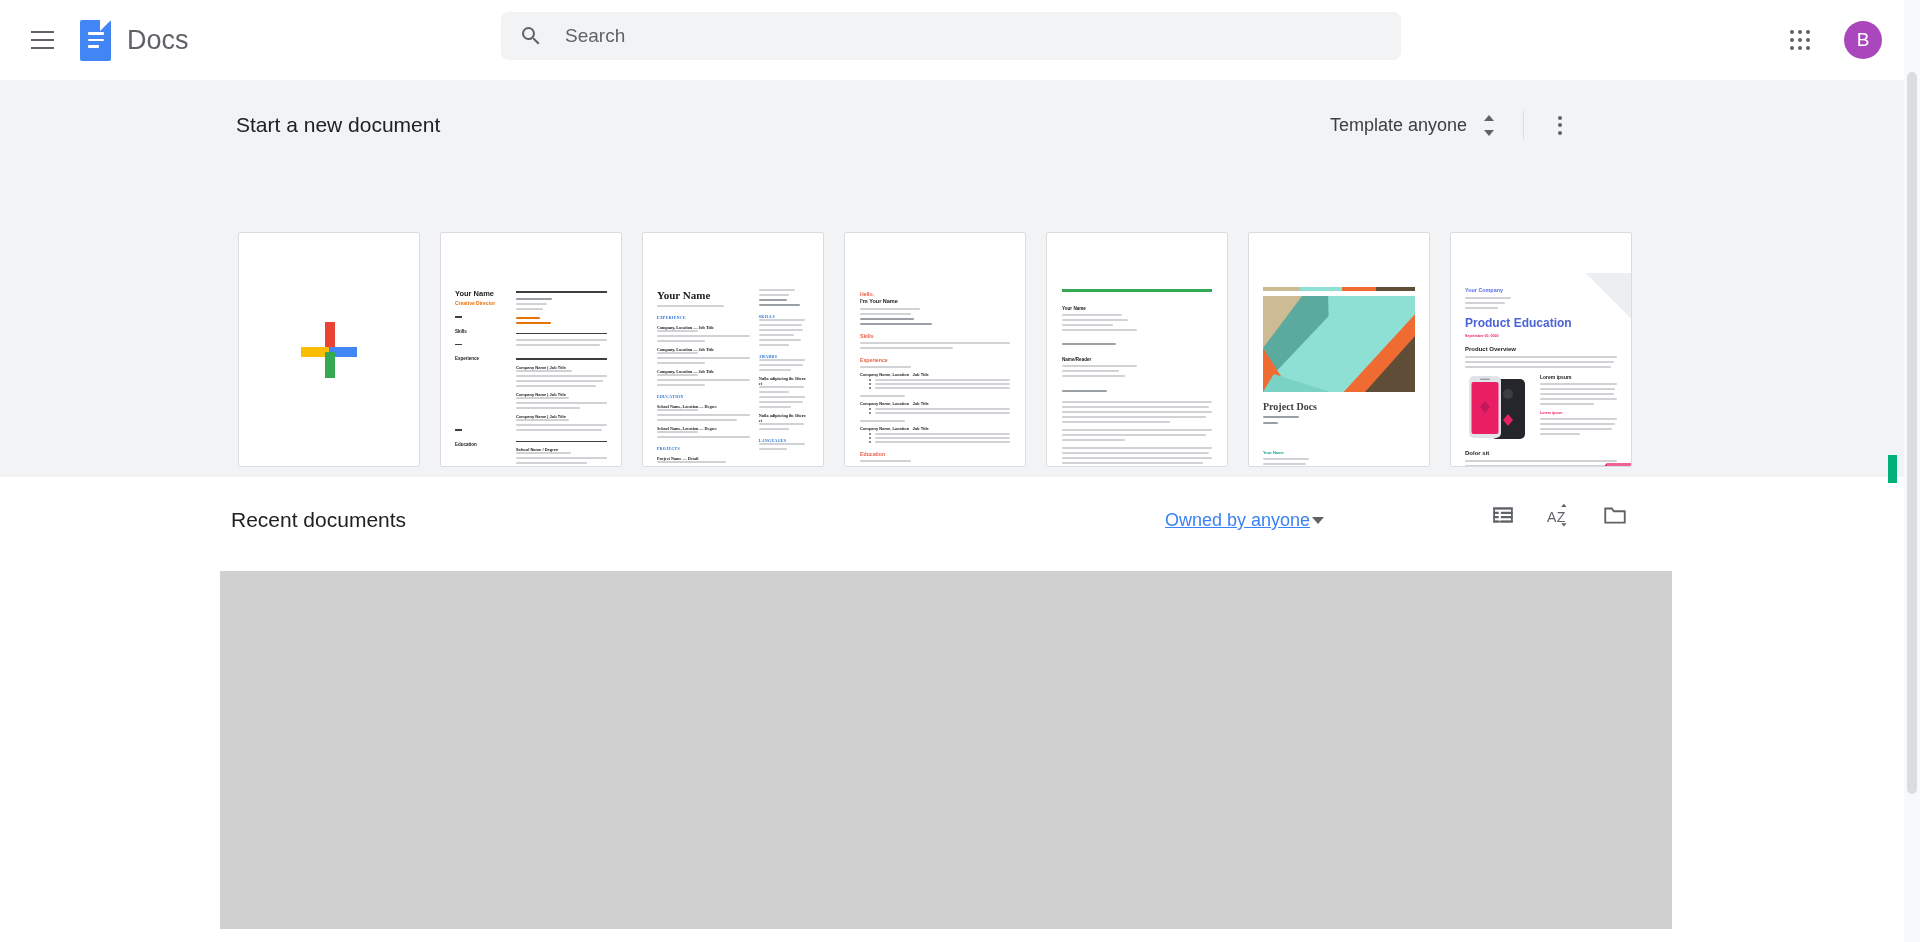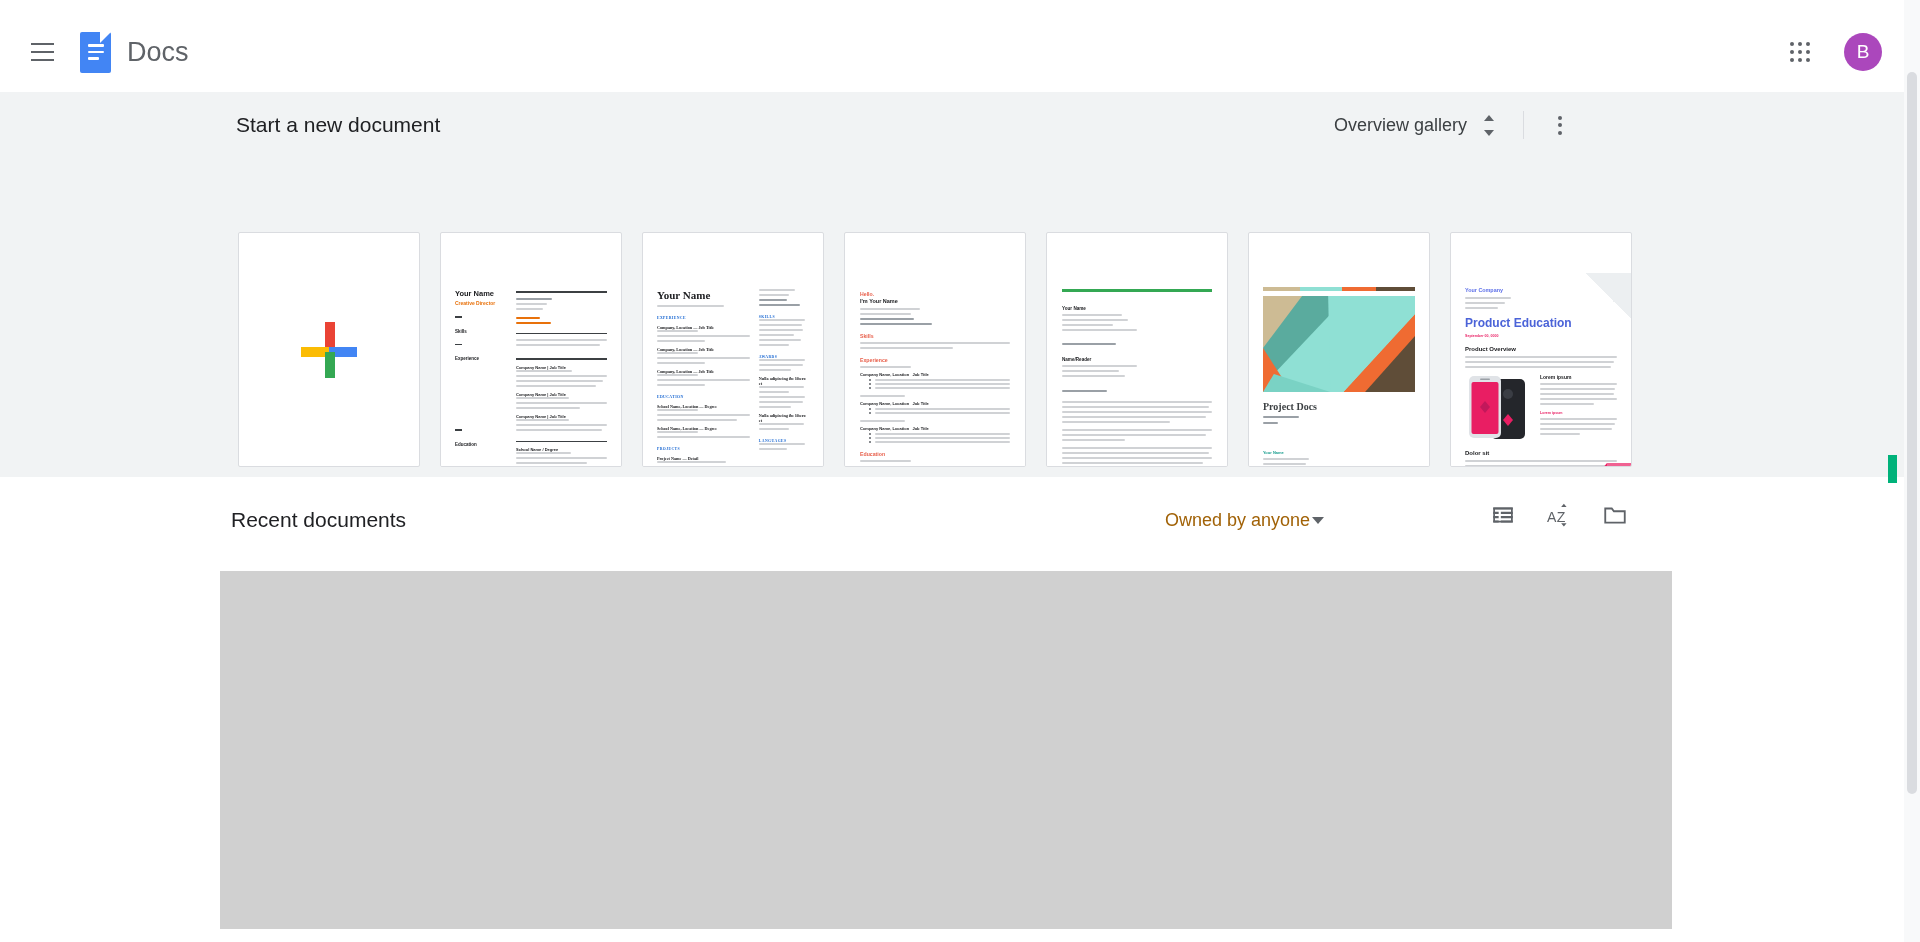--- a/index.html
+++ b/index.html
@@ -6,21 +6,21 @@
   html, body {
     width: 1920px; height: 942px;
     overflow: hidden;
     font-family: "Liberation Sans", sans-serif;
     background: #ffffff;
     color: #202124;
   }
 
   
   .header {
-    position: absolute; top: 12px; left: 0;
+    position: absolute; top: 0; left: 0;
     width: 1920px; height: 80px;
     background: #fff;
     display: flex; align-items: center;
     z-index: 30;
   }
   .hamburger {
     width: 48px; height: 48px; margin-left: 18px;
     display: flex; flex-direction: column; justify-content: center;
     align-items: center; gap: 6px; cursor: pointer; border-radius: 50%;
   }
@@ -188,21 +188,21 @@
   .geo .phone-row { display: flex; gap: 7px; margin-top: 6px; }
   .geo .phones { position: relative; width: 68px; height: 68px; flex: 0 0 68px; }
 
   
   .recent-section { position: absolute; top: 477px; left: 0; width: 1920px; height: 465px; background: #fff; }
   .recent-head { position: absolute; top: 25px; left: 0; width: 1920px; height: 48px; }
   .recent-title { position: absolute; left: 231px; top: 6px; font-size: 21px; color: #202124; }
   .owned-btn {
     position: absolute; left: 1157px; top: 2px;
     display: flex; align-items: center; gap: 2px;
-    font-size: 18px; color: #a16207; cursor: pointer; padding: 6px 8px; border-radius: 4px;
+    font-size: 18px; color: #3b82f6; cursor: pointer; padding: 6px 8px; border-radius: 4px; text-decoration: underline;
   }
   .caret-down { width: 0; height: 0; border-left: 6px solid transparent; border-right: 6px solid transparent; border-top: 7px solid #5f6368; }
   .recent-icons { position: absolute; left: 1490px; top: 0; display: flex; align-items: center; gap: 30px; }
   .ricon { width: 26px; height: 26px; cursor: pointer; }
 
   .gray-overlay { position: absolute; left: 220px; top: 571px; width: 1452px; height: 358px; background: #d0d0d0; z-index: 20; }
 
   
   .scroll-track { position: absolute; right: 0; top: 0; width: 16px; height: 942px; background: #f8f9fa; z-index: 40; }
   .scroll-thumb { position: absolute; right: 3px; top: 72px; width: 10px; height: 722px; background: #dadce0; border-radius: 6px; z-index: 41; }
@@ -220,20 +220,26 @@
 
   <div class="logo-wrap">
     <div class="docs-icon">
       <i></i>
         <i></i>
         <i class="short"></i>
     </div>
     <div class="docs-title">Docs</div>
   </div>
 
+  <div class="searchbar">
+    <svg class="search-icon" viewBox="0 0 24 24">
+      <path fill="#5f6368" d="M15.5 14h-.79l-.28-.27A6.47 6.47 0 0 0 16 9.5 6.5 6.5 0 1 0 9.5 16c1.61 0 3.09-.59 4.23-1.57l.27.28v.79l5 4.99L20.49 19zm-6 0C7.01 14 5 11.99 5 9.5S7.01 5 9.5 5 14 7.01 14 9.5 11.99 14 9.5 14z"></path>
+    </svg>
+    <input class="search-input" type="text" value="" placeholder="Search" style="">
+  </div>
 
   <div class="header-right">
     <div class="apps-grid">
       <b></b>
         <b></b>
         <b></b>
         <b></b>
         <b></b>
         <b></b>
         <b></b>
@@ -242,21 +248,21 @@
     </div>
     <div class="avatar">B</div>
   </div>
 </div>
 
 <div class="templates-section">
   <div class="tpl-header">
     <div class="tpl-title">Start a new document</div>
     <div class="tpl-actions">
       <div class="tpl-gallery-btn">
-        <span>Overview gallery</span>
+        <span>Template anyone</span>
         <span class="chev-updown">
           <svg width="16" height="9" viewBox="0 0 16 9">
               <path fill="#5f6368" d="M8 0l5 6H3z"></path>
             </svg>
           <svg width="16" height="9" viewBox="0 0 16 9">
               <path fill="#5f6368" d="M8 9L3 3h10z"></path>
             </svg>
         </span>
       </div>
       <div class="tpl-divider"></div>

